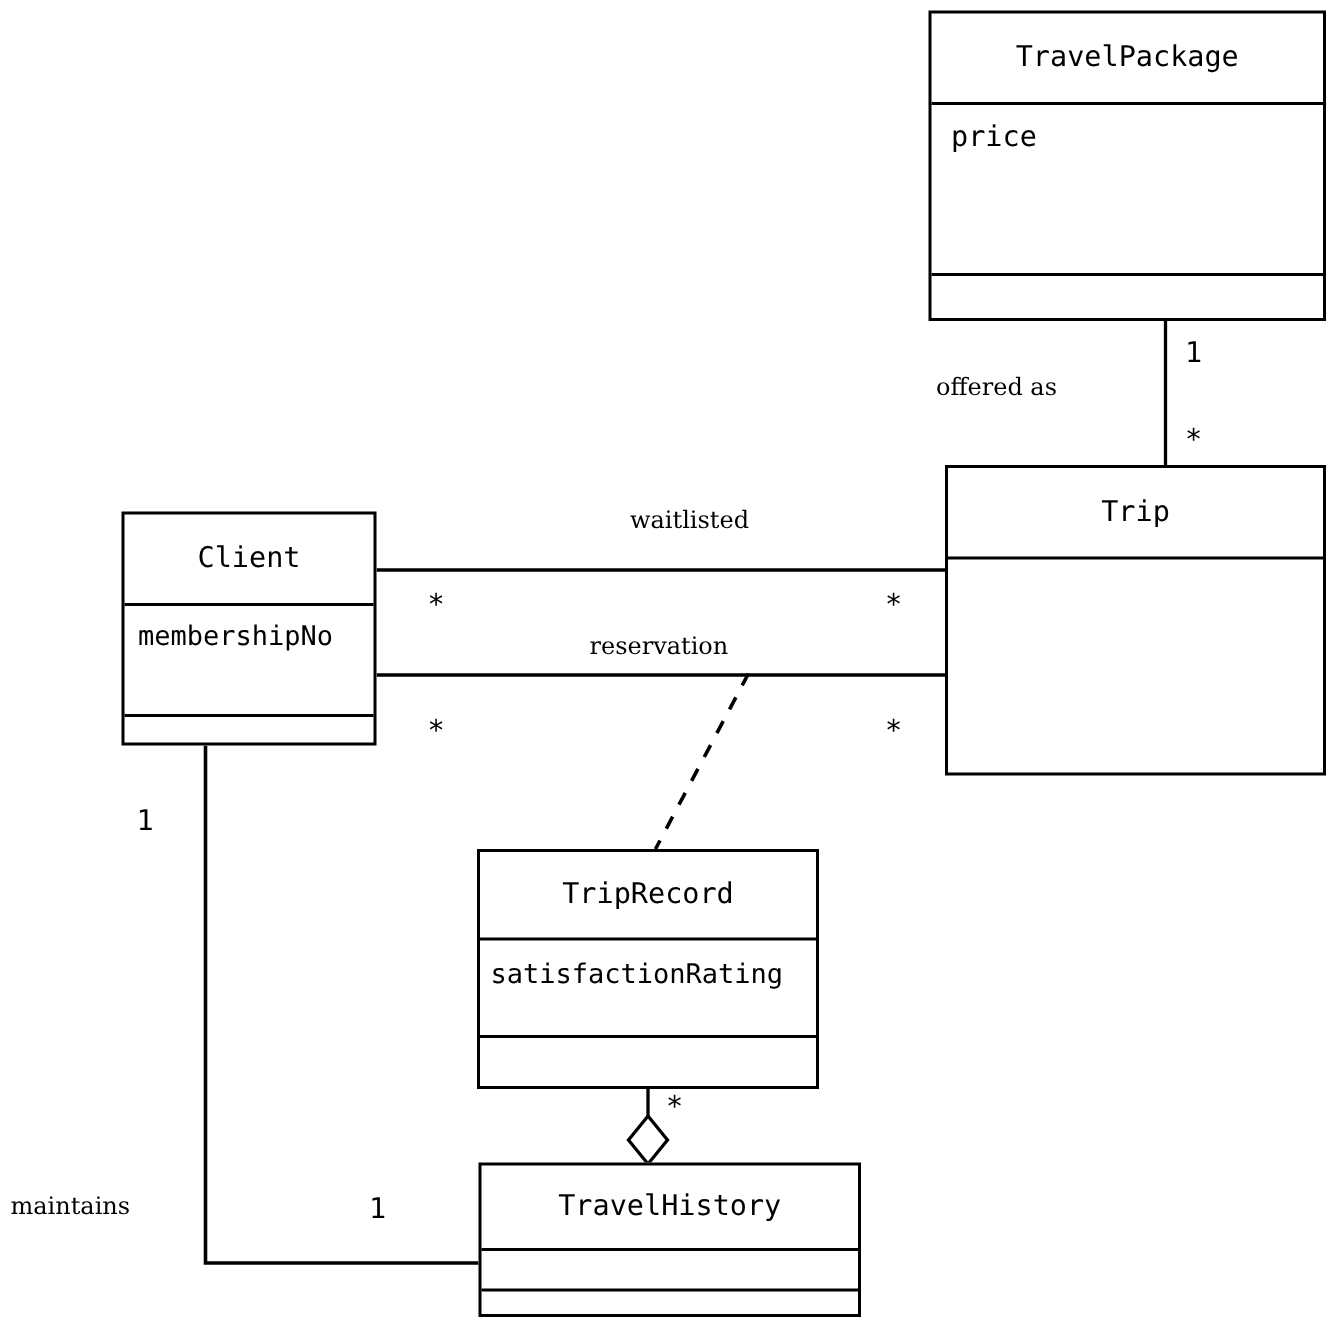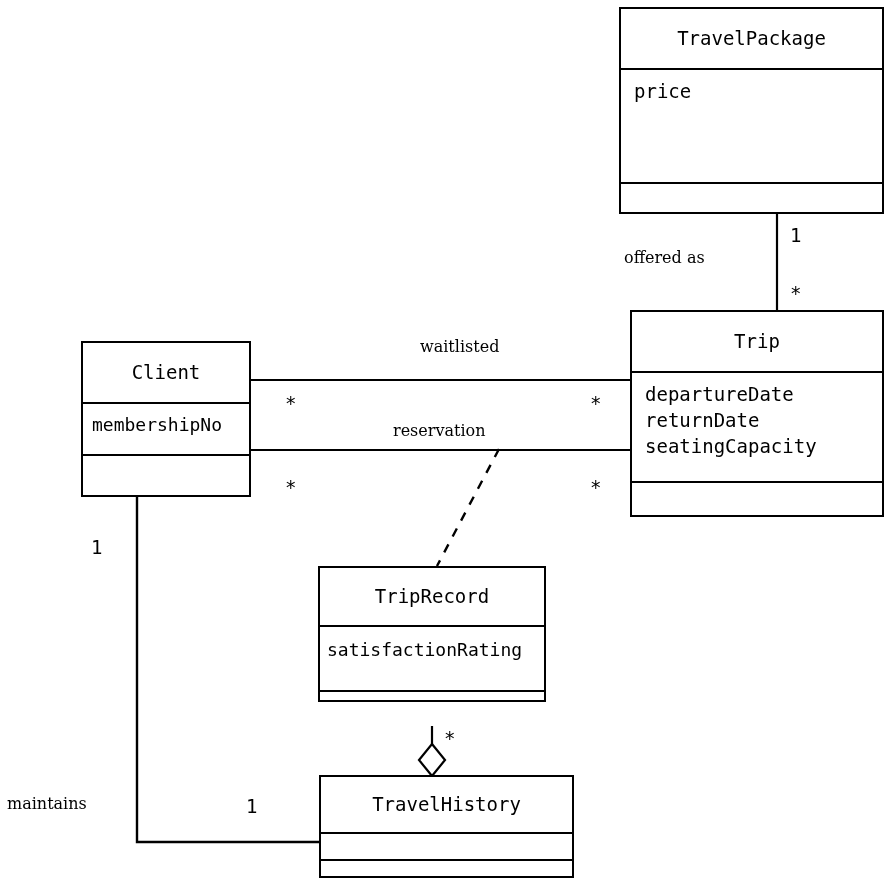--- a/index.html
+++ b/index.html
@@ -103,37 +103,32 @@
   <div class="uml-class" style="left:619px; top:7px; width:265px; height:207px;">
     <div class="cls-name" style="height:59px;">TravelPackage</div>
     <div class="cls-attrs" style="height:114px;">
       <span class="attr-line">price</span>
     </div>
     <div class="cls-ops"></div>
   </div>
 
   <div class="uml-class" style="left:630px; top:310px; width:254px; height:207px;">
     <div class="cls-name" style="height:59px;">Trip</div>
-    <div class="cls-attrs" style="height:110px;">
-      <span class="attr-line">departureDate</span>
-      <span class="attr-line">returnDate</span>
-      <span class="attr-line">seatingCapacity</span>
-    </div>
     <div class="cls-ops"></div>
   </div>
 
   <div class="uml-class" style="left:81px; top:341px; width:170px; height:156px;">
     <div class="cls-name" style="height:59px;">Client</div>
-    <div class="cls-attrs" style="height:52px; padding:8px 8px 8px 9px; font-size:18px;">
+    <div class="cls-attrs" style="height:74px; padding:8px 8px 8px 9px; font-size:18px;">
       <span class="attr-line">membershipNo</span>
     </div>
     <div class="cls-ops"></div>
   </div>
 
-  <div class="uml-class" style="left:318px; top:566px; width:228px; height:136px;">
+  <div class="uml-class" style="left:318px; top:566px; width:228px; height:160px;">
     <div class="cls-name" style="height:57px;">TripRecord</div>
     <div class="cls-attrs" style="height:65px; padding:10px 4px 8px 7px; font-size:18px;">
       <span class="attr-line">satisfactionRating</span>
     </div>
     <div class="cls-ops"></div>
   </div>
 
   <div class="uml-class" style="left:319px; top:775px; width:255px; height:103px;">
     <div class="cls-name" style="height:55px;">TravelHistory</div>
     <div class="cls-attrs" style="height:27px; padding:0;"></div>

